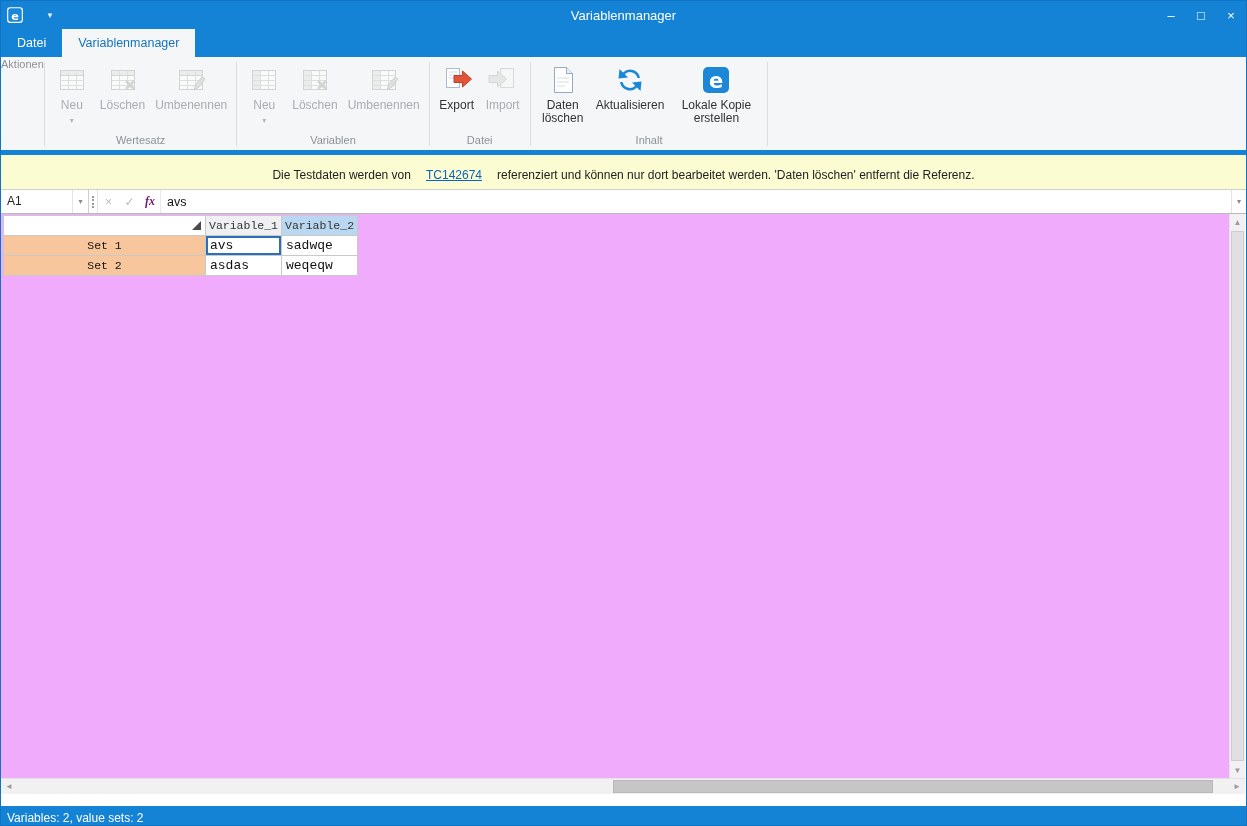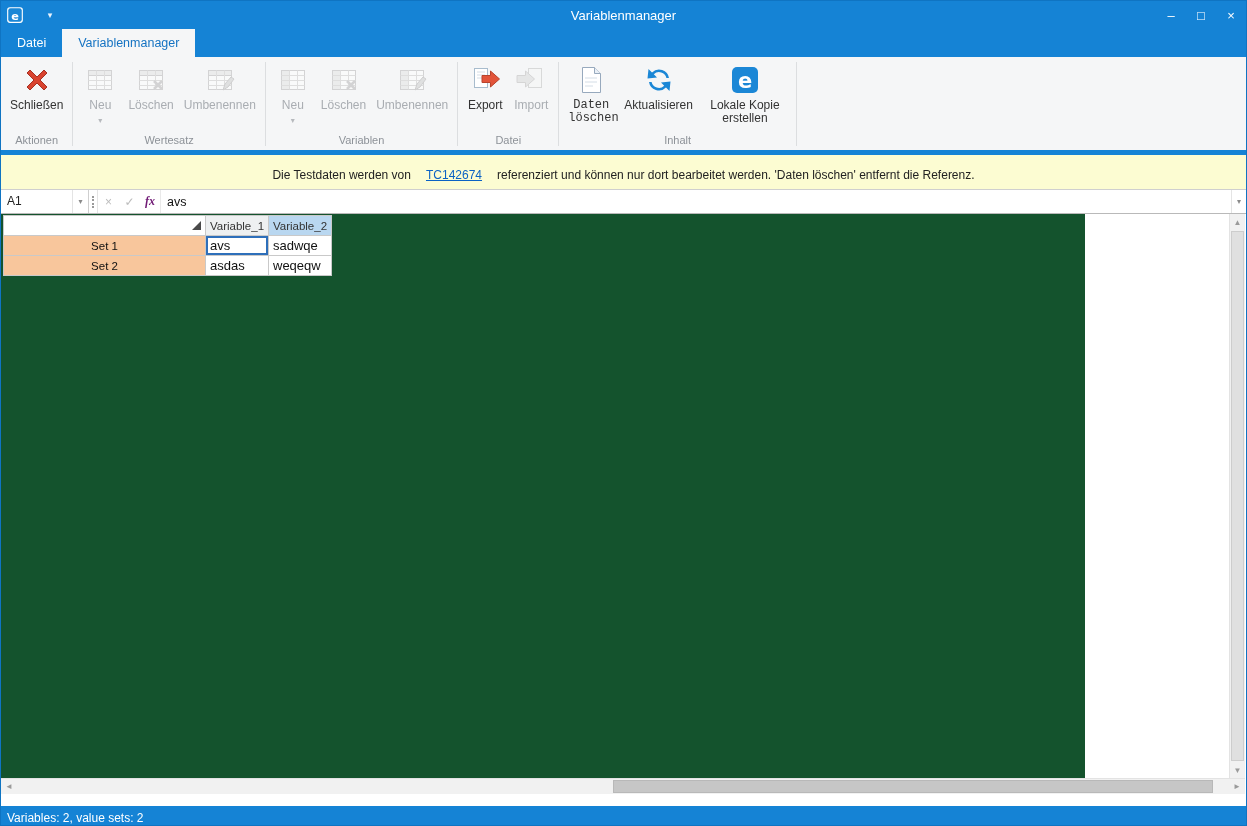--- a/index.html
+++ b/index.html
@@ -30,21 +30,21 @@
   .rgroup-buttons { flex:1; display:flex; align-items:flex-start; padding:5px 4px 0 4px; }
   .rgroup-label { height:17px; text-align:center; font-size:11px; color:#8d9298; line-height:14px; }
   .rgroup-sep { width:1px; background:#dcdee0; margin:5px 0 4px 0; }
   .rbtn { display:flex; flex-direction:column; align-items:center; min-width:46px;
           padding:2px 5px 0 5px; font-size:12px; color:#333; text-align:center;
           line-height:13px; border-radius:2px; }
   .rbtn svg { width:32px; height:32px; margin-bottom:3px; }
   .rbtn.disabled { color:#a9adb2; }
   .rbtn.disabled svg { opacity:.6; }
   .rlabel { white-space:normal; }
-  .rbtn-daten .rlabel { max-width:46px;font-family:Liberation Mono, monospace; }
+  .rbtn-daten .rlabel { max-width:46px; }
   .rbtn-lokale .rlabel { max-width:84px; }
   .ddarrow { font-size:8px; color:#6b7075; margin-top:2px; }
   .rbtn.disabled .ddarrow { color:#b6b9bd; }
 
   .accent { position:absolute; top:149px; left:0; right:0; height:5px; background:#1583d5; }
 
   
   .notice { position:absolute; top:154px; left:0; right:0; height:39px; background:#fcfcd2;
             display:flex; align-items:center; justify-content:center; font-size:12px; color:#222; }
   .notice .lnk { color:#0b62c4; text-decoration:underline; margin:0 15px; }
@@ -62,21 +62,21 @@
   .fsplit i { display:block; width:0; height:12px; border-left:2px dotted #9a9a9a; }
   .fbtn { width:21px; display:flex; align-items:center; justify-content:center; color:#bcbcbc; }
   .fbtn.fx { color:#701a75; font-style:italic; font-weight:bold;
              font-family:"Liberation Serif", serif; border-right:1px solid #e9e9e9; }
   .finput { flex:1; border:none; outline:none; padding:0 6px; font-size:12.5px;
             font-family:"Liberation Sans", sans-serif; color:#111; }
   .fexpand { width:15px; border-left:1px solid #e4e4e4; display:flex; align-items:center;
              justify-content:center; color:#8a8a8a; font-size:8px; }
 
   
-  .gridview { position:absolute; top:213px; left:0; width:1084px; height:564px; background:#14532d; }
+  .gridview { position:absolute; top:213px; left:0; width:1229px; height:564px; background:#f0abfc;font-family:Liberation Mono, monospace; }
   table.vtable { border-collapse:collapse; position:absolute; top:1px; left:2px; }
   .vtable th, .vtable td { border:1px solid #c9c9c9; height:20px; font-weight:normal; }
   .corner { width:202px; background:#fff; position:relative; }
   .corner-tri { position:absolute; right:4px; bottom:5px; width:0; height:0;
                 border-left:9px solid transparent; border-bottom:9px solid #4a4a4a; }
   .colhead { width:63px; background:#eef0f1; font-size:11.5px; color:#333; text-align:center;
              padding:0 3px; }
   .colhead.selected { background:#b9d7f0; }
   .rowhead { background:#f8c69c; border:1px solid #e29a62; text-align:center;
              font-size:11.5px; color:#111; }
@@ -124,28 +124,20 @@
   </div>
 
   <div class="tabrow">
     <div class="tab">Datei</div>
     <div class="tab active">Variablenmanager</div>
   </div>
 
   <div class="ribbon">
 
     <div class="rgroup">
-      <div class="rgroup-buttons">
-        <div class="rbtn">
-          <svg viewBox="0 0 32 32">
-            <path d="M6 9 L9 6 L16 13 L23 6 L26 9 L19 16 L26 23 L23 26 L16 19 L9 26 L6 23 L13 16 Z" fill="#d9432f" stroke="#a63022" stroke-width="1"></path>
-          </svg>
-          <span class="rlabel">Schließen</span>
-        </div>
-      </div>
       <div class="rgroup-label">Aktionen</div>
     </div>
 
     <div class="rgroup-sep"></div>
 
     <div class="rgroup">
       <div class="rgroup-buttons">
         <div class="rbtn disabled">
           <svg viewBox="0 0 32 32">
             <rect x="4.5" y="6.5" width="23" height="19" fill="#fdfdfd" stroke="#bdbdbd"></rect>

